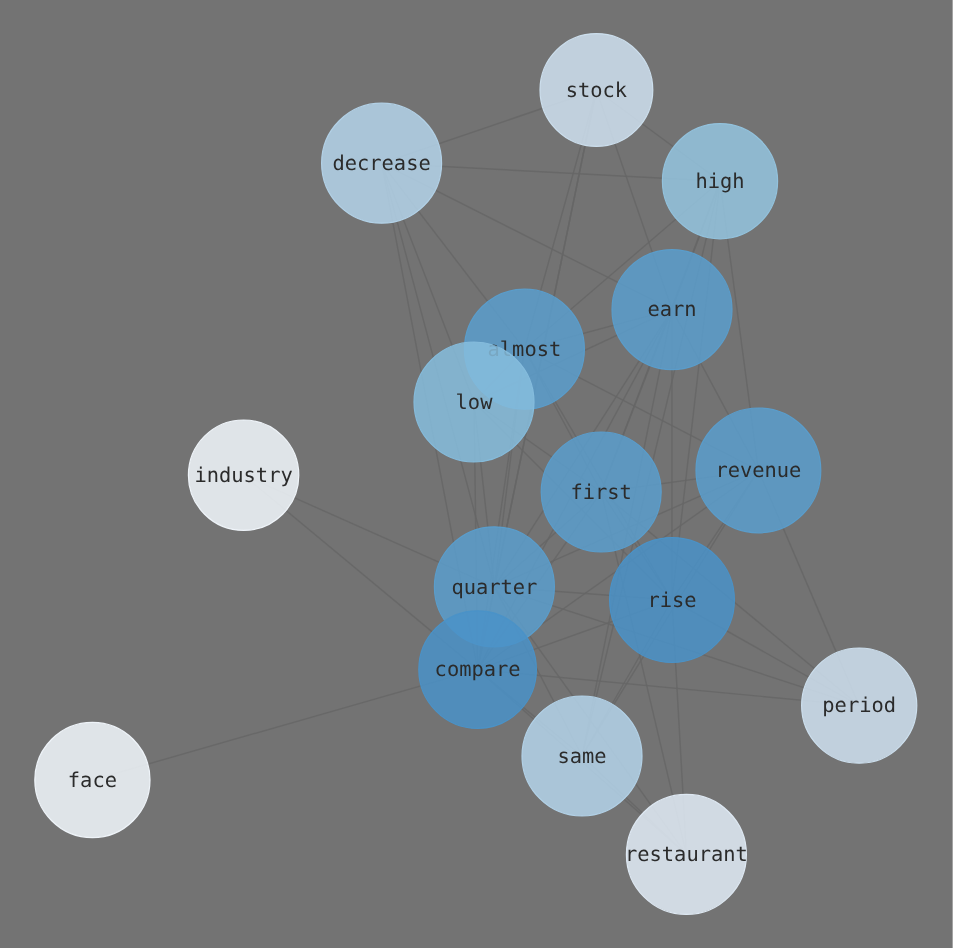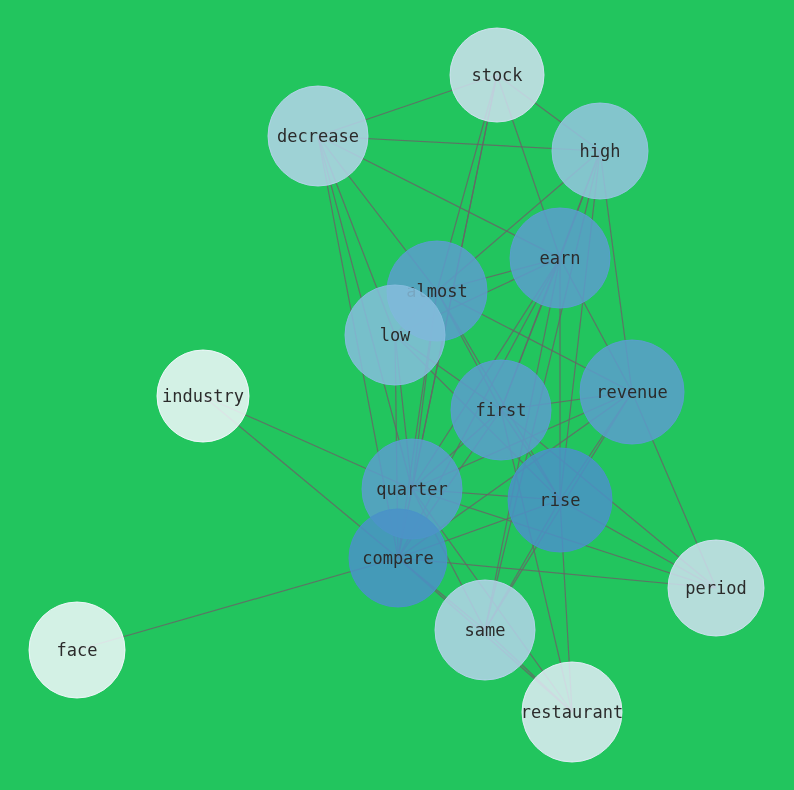--- a/index.html
+++ b/index.html
@@ -10,21 +10,21 @@
   body {
     width: 794px;
     height: 790px;
     font-family: "DejaVu Sans Mono", "Liberation Mono", monospace;
     overflow: hidden;
   }
   #graph-root {
     position: relative;
     width: 794px;
     height: 790px;
-    background: #22c55e;
+    background: #737373;
   }
   #graph-svg {
     position: absolute;
     left: 0;
     top: 0;
     width: 794px;
     height: 790px;
     display: block;
   }
   .node-label {

